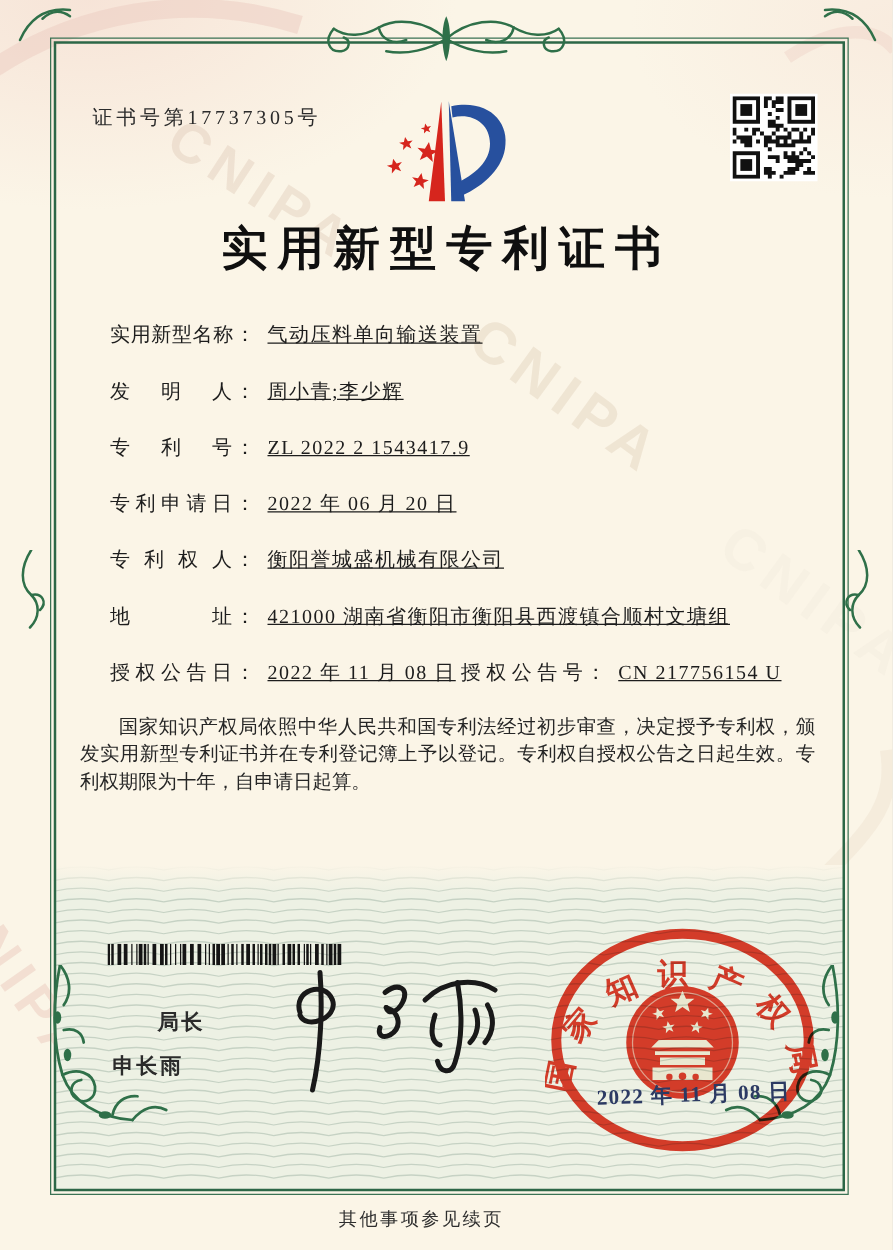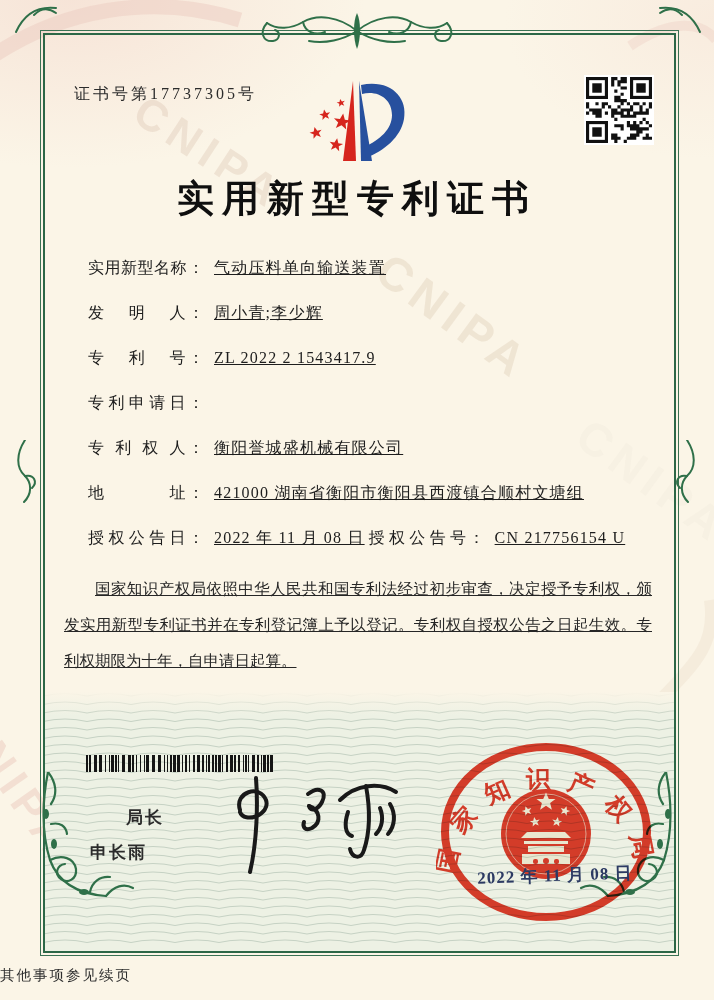--- a/index.html
+++ b/index.html
@@ -43,36 +43,36 @@
          letter-spacing:8px; color:#0f0f0f; z-index:4;}
   
   .fields{position:absolute; left:88px; top:258px; right:44px; z-index:4; font-size:16px; color:#1d1d1d;}
   .frow{display:flex; align-items:baseline; height:21px; margin-bottom:24px; white-space:nowrap;}
   .flabel{display:inline-block; width:98px; text-align:justify; text-align-last:justify; letter-spacing:.5px;}
   .fcolon{margin:0 10px 0 2px;}
   .fvalue{letter-spacing:1.2px;text-decoration:underline;}
   .fgap{margin-left:4px;}
   
   .paras{position:absolute; left:64px; top:571px; width:588px; z-index:4;
-         font-size:15.5px; line-height:36px; color:#262626; text-align:justify;text-decoration:underline;}
+         font-size:15.5px; line-height:22px; color:#262626; text-align:justify;}
   .paras p{margin:0; text-indent:2em;}
   
   .barcode{position:absolute; left:86px; top:755px; width:190px; height:17px; z-index:4;}
   .sig-title{position:absolute; left:90px; top:806px; font-size:17px; letter-spacing:2px; color:#2b2b2b;
              font-family:"Liberation Sans","DejaVu Sans",sans-serif; font-weight:600; z-index:4;margin-left:36px;}
   .sig-name{position:absolute; left:90px; top:841px; font-size:17px; letter-spacing:2px; color:#2b2b2b;
             font-family:"Liberation Sans","DejaVu Sans",sans-serif; font-weight:600; z-index:4;}
   .sig-hand{position:absolute; left:212px; top:770px; z-index:4;}
   .seal{position:absolute; left:436px; top:742px; width:220px; height:180px; z-index:5;
         mix-blend-mode:multiply; opacity:.95;}
   .seal-date{position:absolute; left:450px; top:864px; width:210px; z-index:6; font-size:17px;
              font-weight:600; letter-spacing:1px; color:#2c3a63; transform:rotate(-2deg); text-align:center;}
   .page-info{position:absolute; left:0; right:40px; top:919px; text-align:center; font-size:13px;
              color:#333; z-index:4; letter-spacing:1px;}
-  .footer-note{position:absolute; left:0; right:40px; top:966px; font-size:14.5px;
+  .footer-note{position:absolute; left:0; right:40px; top:966px; text-align:center; font-size:14.5px;
                color:#2e2e2e; z-index:4; letter-spacing:2px;}
 </style>
 </head>
 <body>
 
 <div class="page">
 
   <span class="wm wm1">CNIPA</span>
   <span class="wm wm2">CNIPA</span>
   <span class="wm wm3">CNIPA</span>
@@ -205,20 +205,21 @@
         <span class="fvalue">周小青;李少辉</span>
     </div>
     <div class="frow">
       <span class="flabel">专利号</span>
         <span class="fcolon">：</span>
         <span class="fvalue">ZL 2022 2 1543417.9</span>
     </div>
     <div class="frow">
       <span class="flabel">专利申请日</span>
         <span class="fcolon">：</span>
+        <span class="fvalue">2022 年 06 月 20 日</span>
     </div>
     <div class="frow">
       <span class="flabel">专利权人</span>
         <span class="fcolon">：</span>
         <span class="fvalue">衡阳誉城盛机械有限公司</span>
     </div>
     <div class="frow">
       <span class="flabel">地址</span>
         <span class="fcolon">：</span>
         <span class="fvalue">421000 湖南省衡阳市衡阳县西渡镇合顺村文塘组</span>

